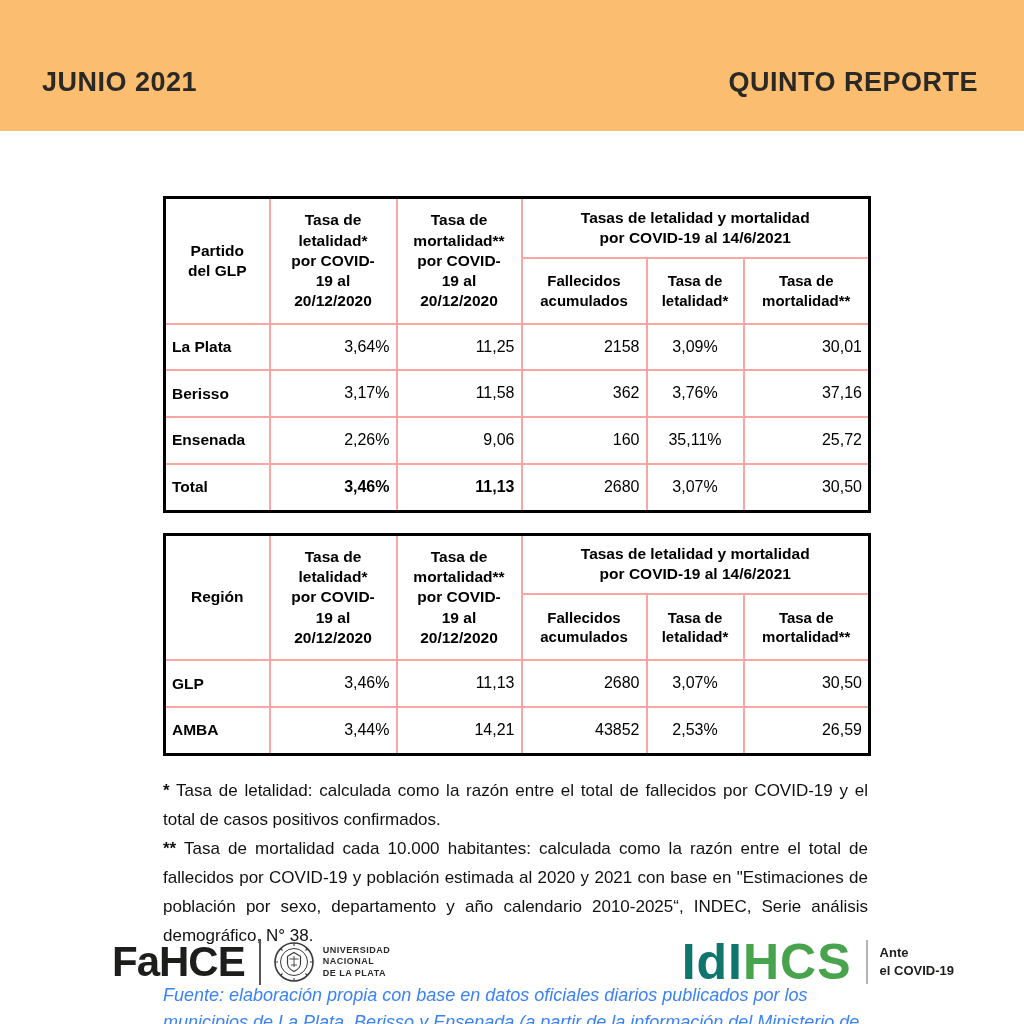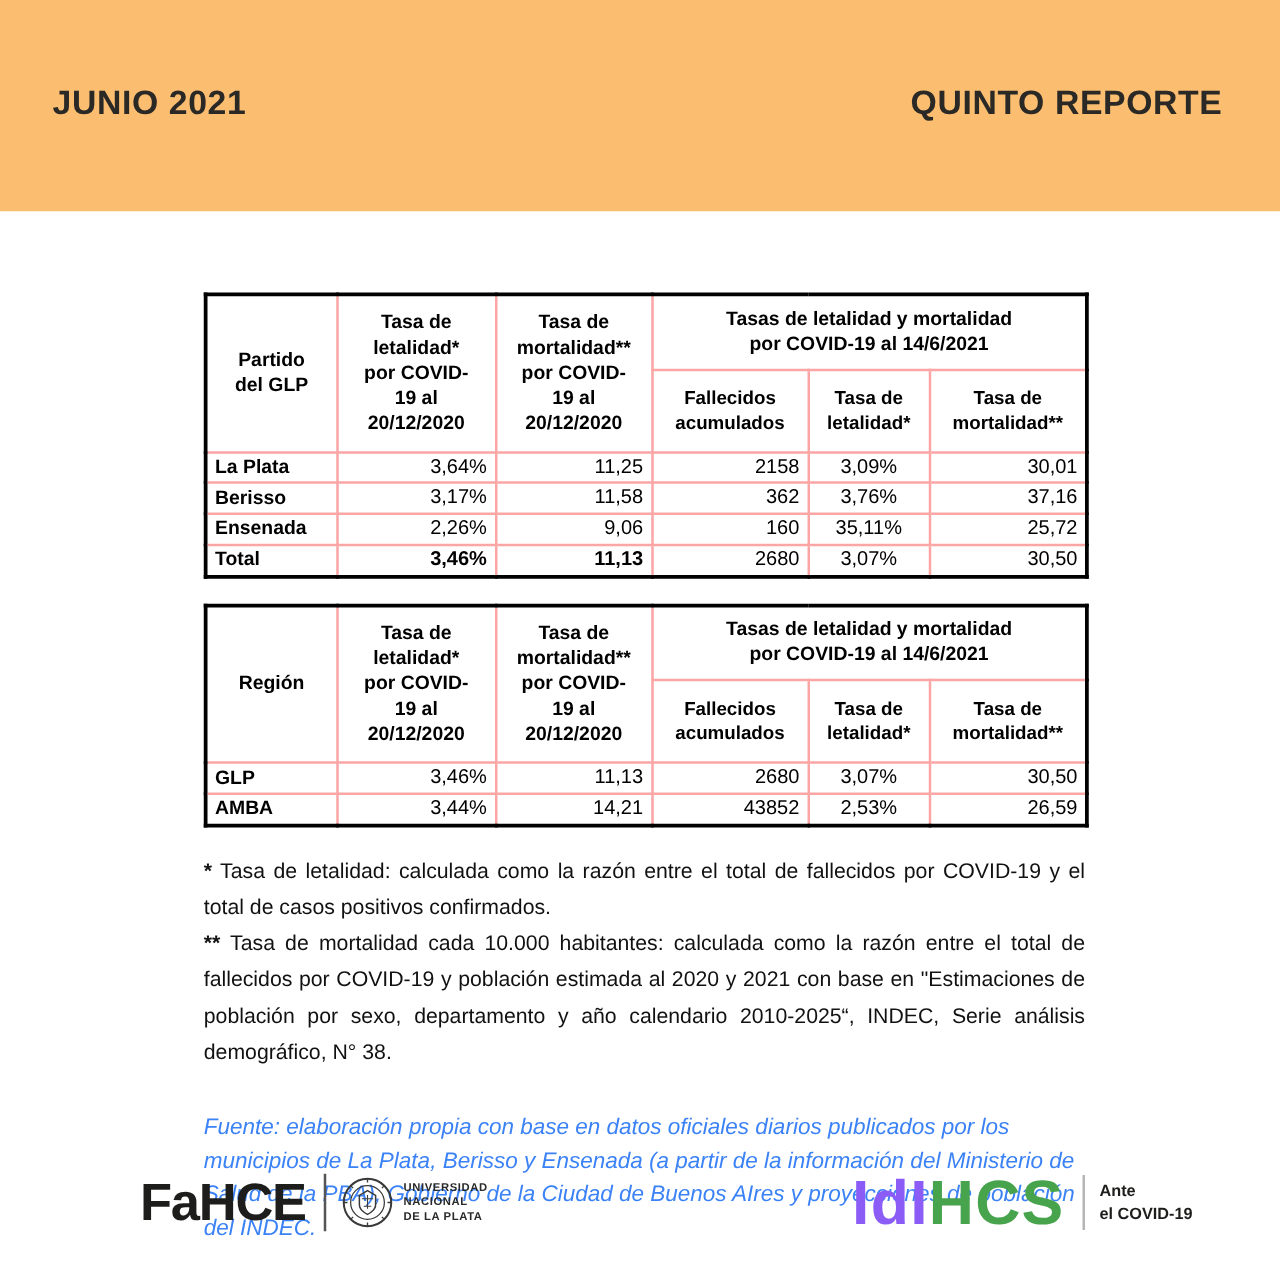--- a/index.html
+++ b/index.html
@@ -13,21 +13,21 @@
   .page{
     position:relative;
     width:1024px;height:1024px;
     background:#ffffff;
     overflow:hidden;
     font-family:"Liberation Sans", sans-serif;
     color:#000;
   }
   
   .banner{
-    height:169px;
+    height:131px;
     background:var(--banner-bg);
     display:flex;
     justify-content:space-between;
     align-items:flex-start;
     padding:67px 46px 0 42px;
   }
   .banner span{
     font-size:27px;
     font-weight:800;
     letter-spacing:.5px;
@@ -52,21 +52,21 @@
     font-weight:bold;
     text-align:center;
     vertical-align:middle;
     white-space:pre-line;
     padding:3px 2px;
   }
   .data-table .group-row th{height:60px;font-size:15.5px;}
   .data-table .sub-row th{height:66px;}
   .data-table td{
     height:24px;
-    padding:1px 6px;
+    padding:12px 6px;
     vertical-align:middle;
   }
   .second td{height:16px;}
   td.lbl{font-weight:bold;text-align:left;font-size:15.5px;}
   td.num{text-align:right;font-size:16px;}
   td.ctr{text-align:center;font-size:16px;}
   tr.total-row td:nth-child(-n+3){font-weight:bold;}
   
   col.c1{width:105px;} col.c2{width:127px;} col.c3{width:125px;}
   col.c4{width:125px;} col.c5{width:97px;}  col.c6{width:126px;}
@@ -112,21 +112,21 @@
     font-size:9px;
     font-weight:bold;
     letter-spacing:.5px;
     line-height:1.25;
     color:#2a2a2a;
     white-space:pre-line;
     margin-left:8px;
   }
   .idihcs{display:flex;align-items:center;}
   .idihcs .word{font-size:50px;font-weight:800;letter-spacing:1px;}
-  .idihcs .black{color:#8b5cf6;}
+  .idihcs .black{color:#0f766e;}
   .idihcs .green{color:var(--green);}
   .idihcs-sep{
     width:2px;height:44px;
     background:#b5b5b5;
     margin:0 12px 0 14px;
   }
   .ante-caption{
     font-size:13px;
     font-weight:bold;
     line-height:1.35;

